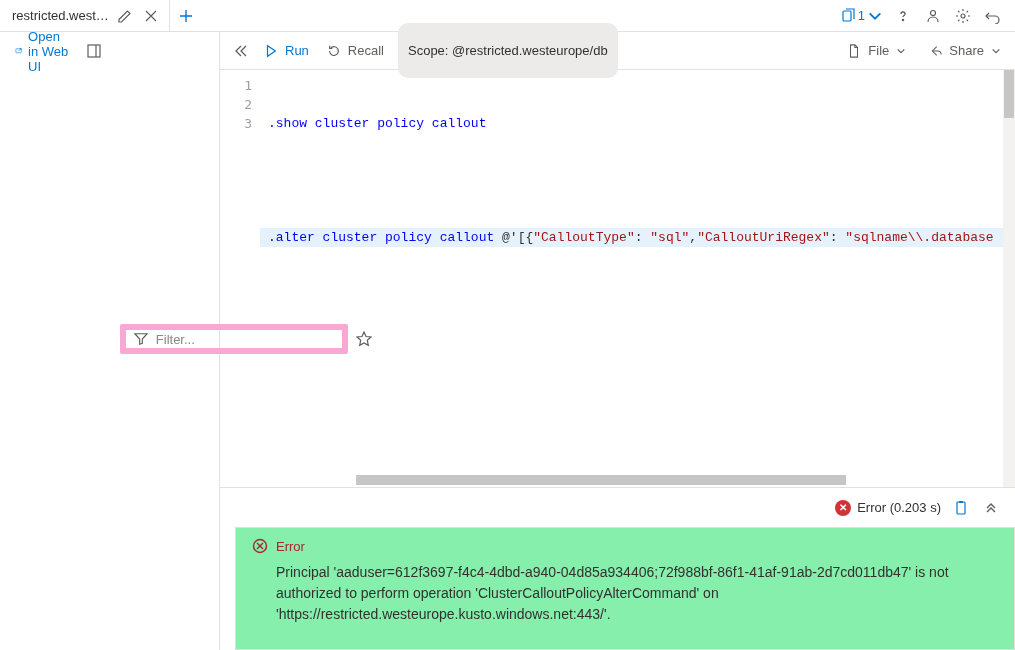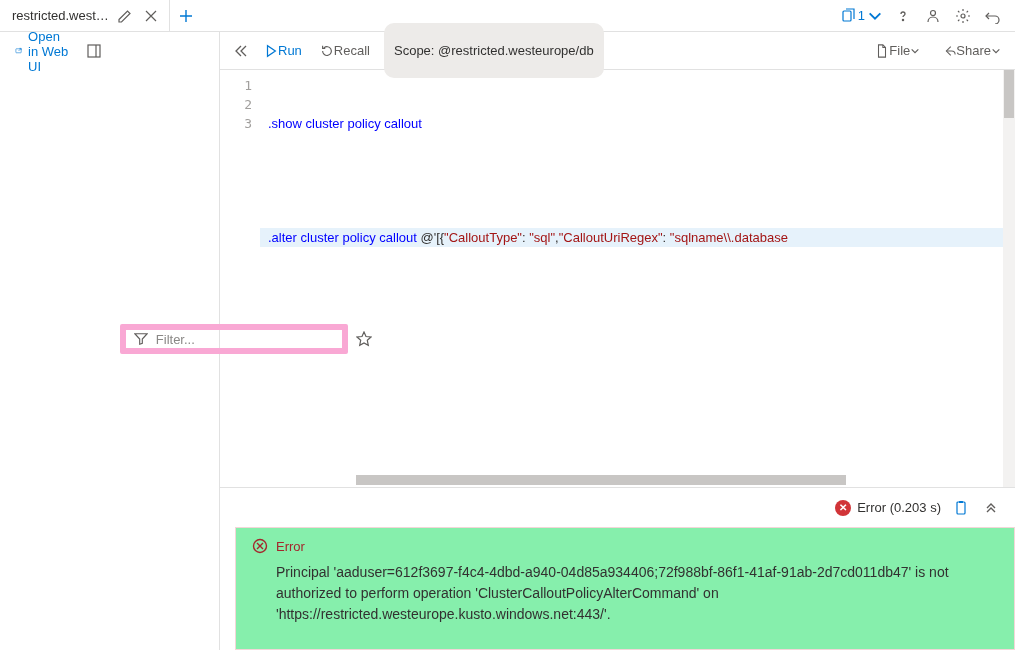--- a/index.html
+++ b/index.html
@@ -31,28 +31,28 @@
   .tree { padding: 2px 0; overflow:auto; }
   .tree-row { display:flex; align-items:center; gap:6px; height:28px; padding: 0 8px 0 14px; cursor:pointer; }
   .tree-row.selected { background:#f0abfc;gap:20px; }
   .tree-row .chevron { width:12px; color:#605e5c; }
   .tree-row .node-icon { color:#605e5c; }
   .tree-row.child { padding-left: 58px; }
 
   
   .right { flex:1; display:flex; flex-direction:column; min-width:0; }
   .toolbar { display:flex; align-items:center; height:38px; border-bottom:1px solid #e1e1e1; padding:0 10px; gap:10px; }
-  .tool-btn { display:flex; align-items:center; gap:0; color:#605e5c; cursor:pointer; padding:2px 4px; }
+  .tool-btn { display:flex; align-items:center; gap:7px; color:#605e5c; cursor:pointer; padding:2px 4px; }
   .tool-btn.run { color:#0078d4; }
   .scope-pill { background:#edebe9; padding:20px 10px; border-radius:10px; color:#323130; }
   .toolbar-right { margin-left:auto; display:flex; align-items:center; gap:14px; }
 
   .editor-wrap { flex:1; display:flex; min-height:0; position:relative; }
   .gutter { width:40px; text-align:right; padding:6px 8px 6px 0; color:#a19f9d; font-family: Consolas, monospace; font-size:13px; line-height:19px; user-select:none; }
-  .code { flex:1; padding:6px 0; font-family: Liberation Sans, sans-serif; font-size:13px; line-height:19px; white-space:pre; overflow:hidden; position:relative; }
+  .code { flex:1; padding:6px 0; font-family: Liberation Mono, monospace; font-size:13px; line-height:19px; white-space:pre; overflow:hidden; position:relative; }
   .code-line { padding-left:8px; }
   .line-selected { background:#e6f2fb; }
   .tok-kw { color:#0000ff; }
   .tok-str { color:#a31515; }
   .tok-txt { color:#323130; }
 
   .hscroll { position:absolute; bottom:0; left:40px; right:10px; height:12px; background:transparent; }
   .hscroll .thumb { position:absolute; left:56px; top:0; height:10px; width:490px; background:#c8c6c4; }
   .vscroll { width:12px; background:#f3f2f1; position:relative; }
   .vscroll .thumb { position:absolute; top:0; left:1px; width:10px; height:48px; background:#c8c6c4; }

